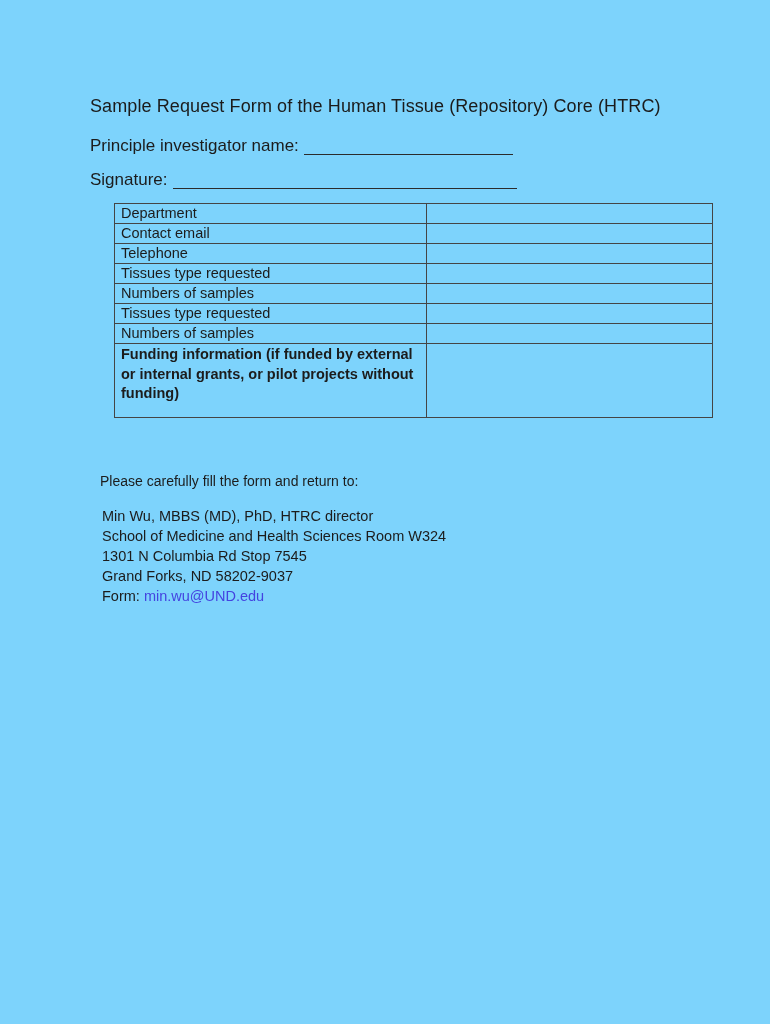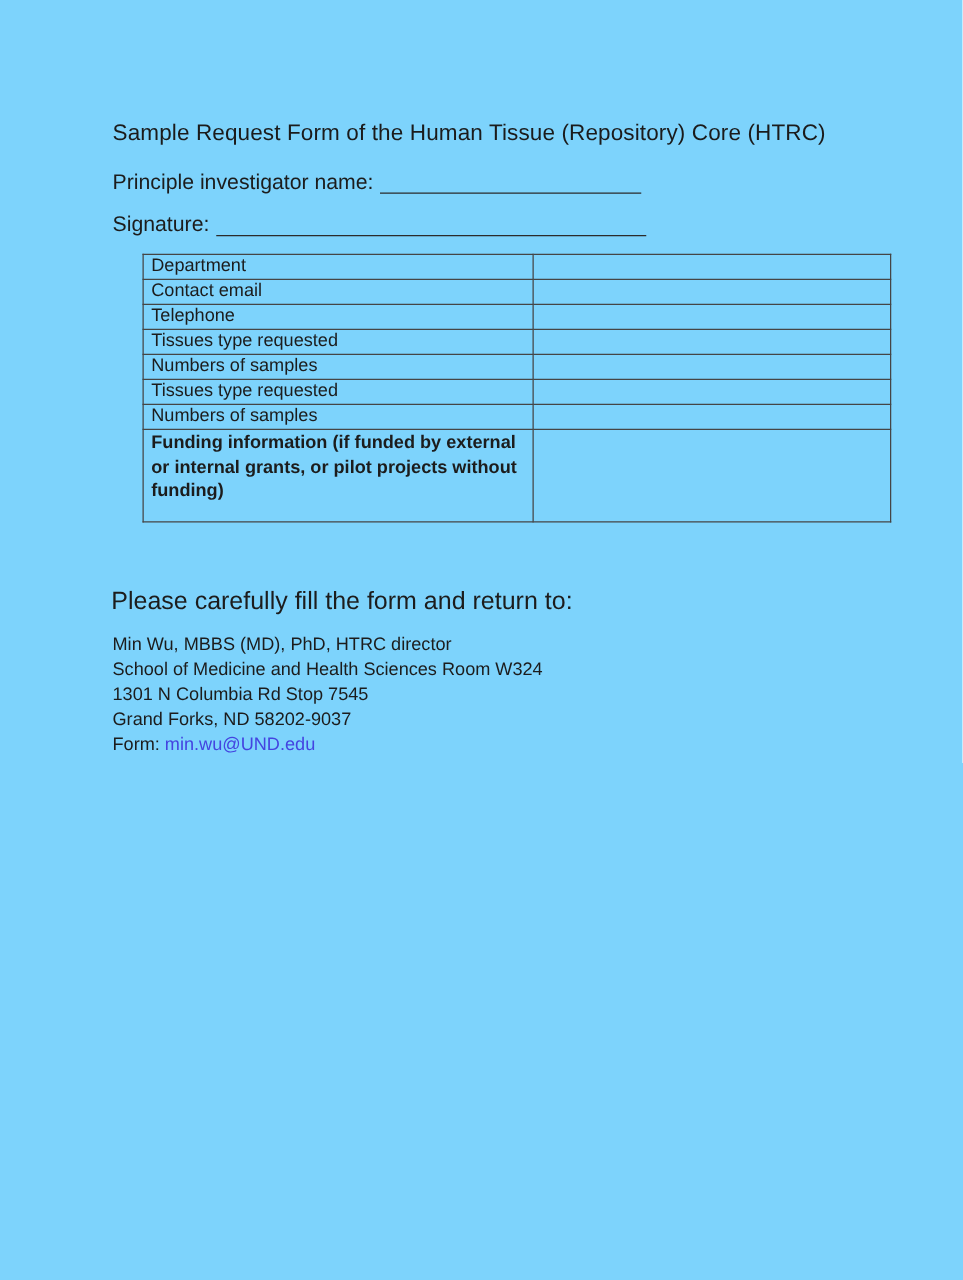--- a/index.html
+++ b/index.html
@@ -60,33 +60,33 @@
     overflow: hidden;
   }
   table.request-table tr.tall td {
     height: 74px;
     padding-top: 1px;
     line-height: 19.5px;
     font-weight: bold;
   }
   .instruction {
     position: absolute;
-    left: 89px;
+    left: 100px;
     top: 472px;
-    font-size: 20px;
+    font-size: 14px;
     line-height: 18px;
   }
   .contact-block {
     position: absolute;
     left: 90px;
     top: 506px;
     font-size: 14.5px;
     line-height: 20px;
   }
-  .contact-block .line { white-space: nowrap; }
+  .contact-block .line { white-space: nowrap; margin-left: 12px; }
   .email-line { white-space: nowrap; }
   .email-link {
     color: #4444e0;
     cursor: pointer;
   }
 </style>
 </head>
 <body>
 
 <div class="page">

